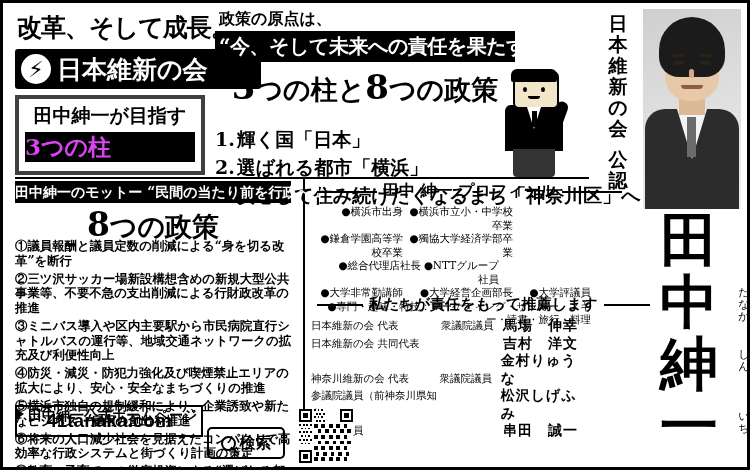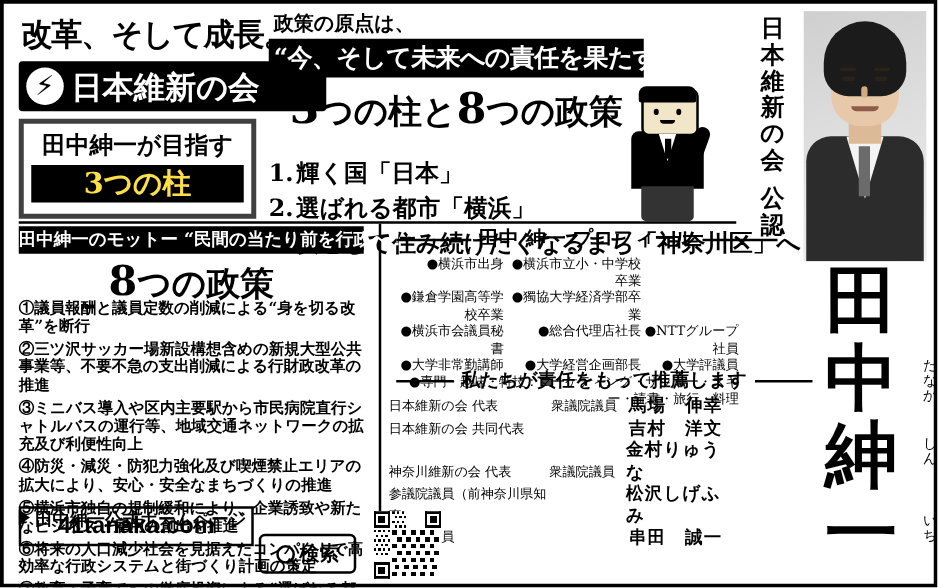--- a/index.html
+++ b/index.html
@@ -100,22 +100,22 @@
     margin-top: 4px;
     text-align: center;
     font-family: "DejaVu Serif", "Liberation Serif", serif;
     font-weight: bold;
     font-size: 19px;
     white-space: nowrap;
   }
   .goal-line2 {
     margin: 3px 6px 0 6px;
     background: #000;
-    color: #fde047;
-    text-align: center;
+    color: #d946ef;
+    text-align: left;
     font-family: "DejaVu Serif", "Liberation Serif", serif;
     font-weight: bold;
     font-size: 23px;
     line-height: 30px;
   }
 
   
   .quote-wrap {
     position: absolute;
     left: 204px;
@@ -550,21 +550,20 @@
         <span class="pcol1">●横浜市出身</span>
         <span class="pcol2">●横浜市立小・中学校卒業</span>
         <span class="pcol3"></span>
       </div>
       <div class="profile-row">
         <span class="pcol1">●鎌倉学園高等学校卒業</span>
         <span class="pcol2">●獨協大学経済学部卒業</span>
         <span class="pcol3"></span>
       </div>
       <div class="profile-row">
-        <span class="pcol1">●横浜市会議員秘書</span>
         <span class="pcol2">●総合代理店社長</span>
         <span class="pcol3">●NTTグループ社員</span>
       </div>
       <div class="profile-row">
         <span class="pcol1">●大学非常勤講師</span>
         <span class="pcol2">●大学経営企画部長</span>
         <span class="pcol3">●大学評議員</span>
       </div>
       <div class="profile-row">
         <span class="profile-full">●専門・趣味・特技：マーケティング・サッカー・スキー・読書・旅行・料理</span>

